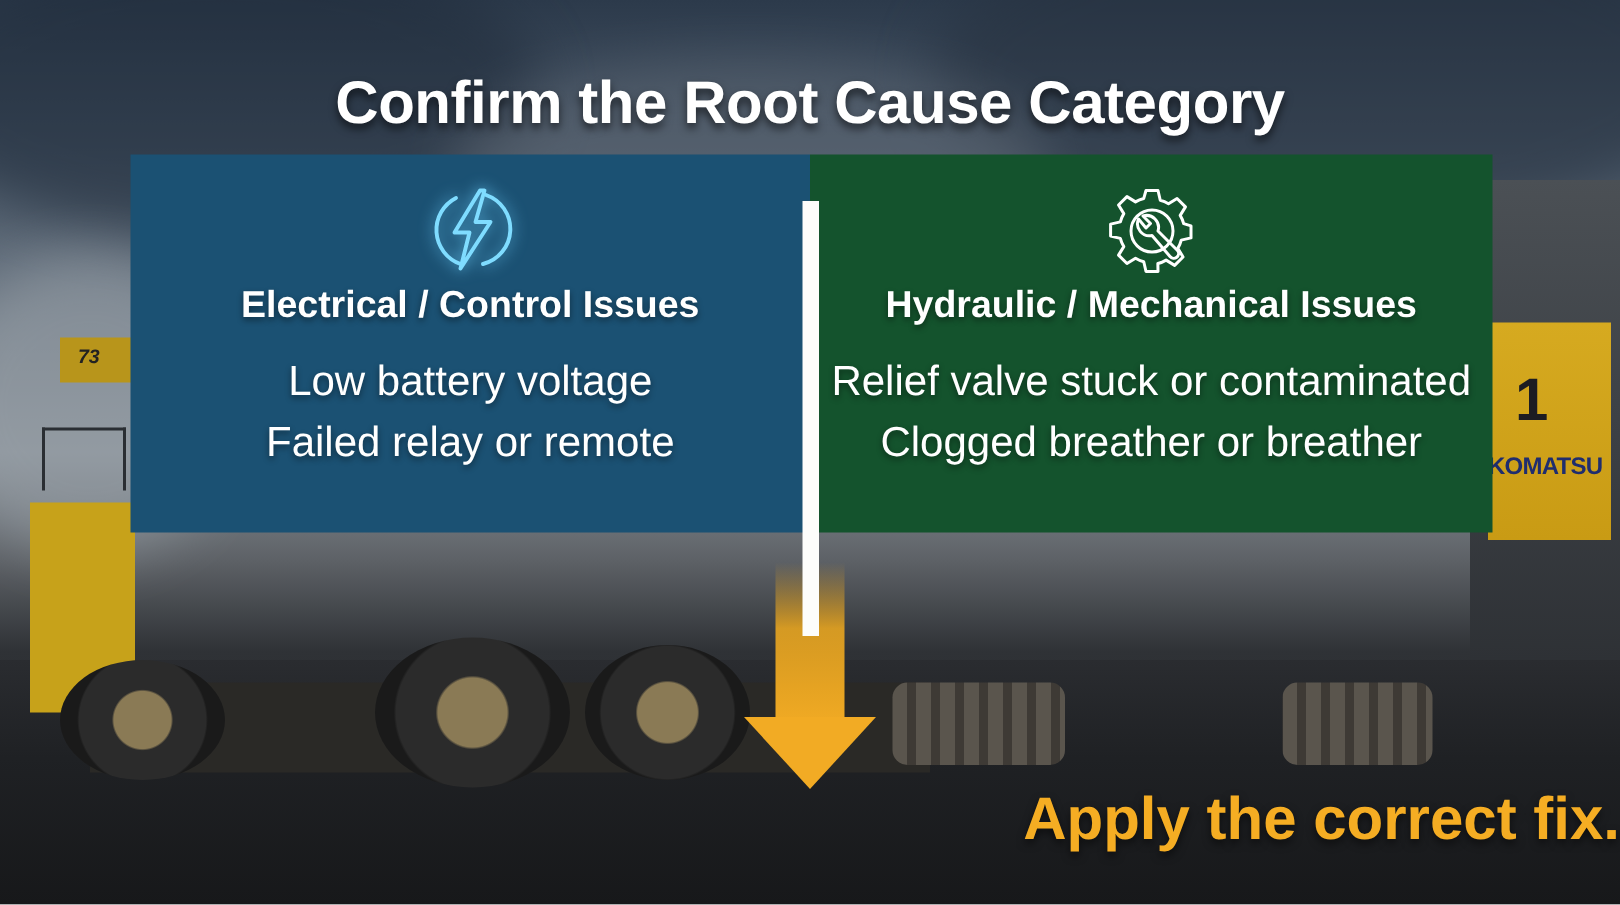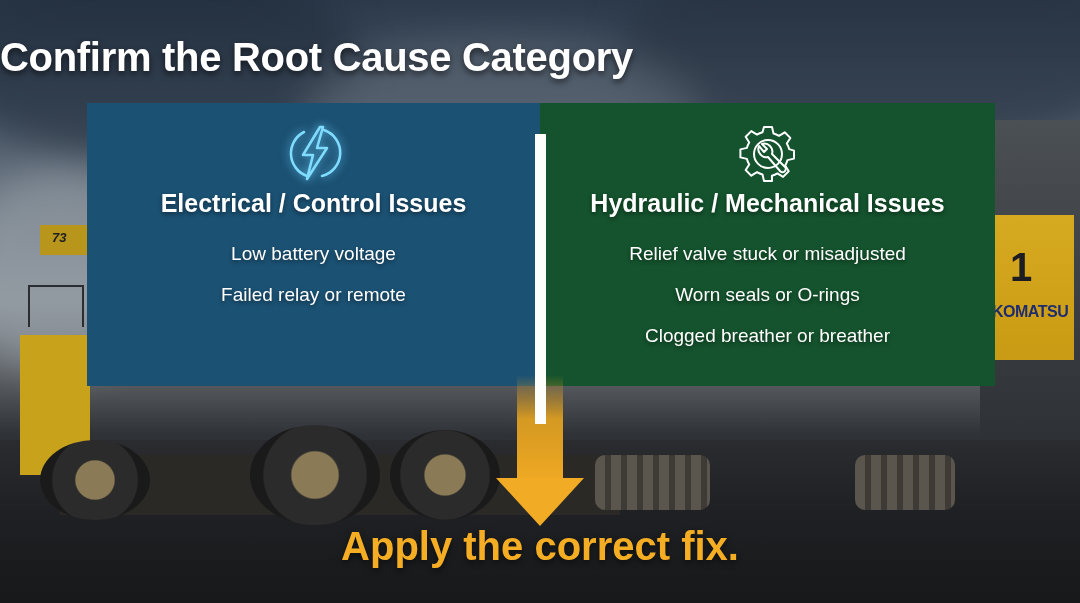--- a/index.html
+++ b/index.html
@@ -20,38 +20,38 @@
   .truck-canopy { position:absolute; left:40px; top:0; width:55px; height:30px; background:#b8951b; }
   .truck-canopy span { position:absolute; left:12px; top:5px; font-size:13px; font-weight:bold; color:#222; font-style:italic; }
   .truck-rail { position:absolute; left:28px; top:60px; width:52px; height:40px; border:2px solid #2a2e33; border-bottom:none; }
   .truck-under { position:absolute; left:60px; top:455px; width:560px; height:60px; background:#2a2926; }
   .tire { position:absolute; border-radius:50%; background: radial-gradient(circle, #8a7a55 0 28%, #2b2b2b 30% 62%, #1a1a1a 64% 100%); }
   .komatsu-bucket { position:absolute; left:992px; top:215px; width:82px; height:145px; background:linear-gradient(180deg,#d6aa20,#c99b14); }
   .komatsu-bucket .num { position:absolute; left:18px; top:30px; font-size:40px; font-weight:bold; color:#1c1c22; }
   .komatsu-bucket .brand { position:absolute; left:0; top:88px; font-size:16px; font-weight:bold; color:#1f2d6e; letter-spacing:-0.5px; }
   .track { position:absolute; top:455px; height:55px; border-radius:10px; background:repeating-linear-gradient(90deg,#5a554d 0 10px,#3e3a35 10px 16px); }
 
-  .title { position:absolute; left:0; right:0; top:8px; text-align:left; color:#fff; font-size:40px; font-weight:bold; letter-spacing:-0.3px;
+  .title { position:absolute; left:0; right:0; top:20px; text-align:center; color:#fff; font-size:40px; font-weight:bold; letter-spacing:-0.3px;
     text-shadow: 0 3px 6px rgba(0,0,0,.6); }
 
-  .panel { position:absolute; top:103px; height:283px; color:#fff; text-align:center; }
+  .panel { position:absolute; top:103px; height:252px; color:#fff; text-align:center; }
   .panel.blue { left:87px; width:453px; background:#1b5173; }
   .panel.green { left:540px; width:455px; background:#14532d; }
   .panel .icon { position:absolute; left:50%; top:18px; width:64px; height:64px; margin-left:-32px; }
   .panel h2 { position:absolute; left:0; right:0; top:86px; margin:0; font-size:25px; font-weight:bold; text-shadow:0 2px 4px rgba(0,0,0,.45); }
   .panel ul { position:absolute; left:0; right:0; top:130px; margin:0; padding:0; list-style:none; }
-  .panel li { font-size:19px; line-height:41px; height:41px; text-shadow:0 2px 4px rgba(0,0,0,.45); white-space:nowrap; }
+  .panel li { font-size:28px; line-height:41px; height:41px; text-shadow:0 2px 4px rgba(0,0,0,.45); white-space:nowrap; }
   .blue .icon svg { filter: drop-shadow(0 0 5px rgba(110,210,255,.85)); }
 
   .divider { position:absolute; left:535px; top:134px; width:11px; height:290px; background:#fdfdfb; z-index:3; }
   .arrow-shaft { position:absolute; left:517px; top:375px; width:46px; height:110px;
     background: linear-gradient(180deg, rgba(240,170,30,0) 0%, rgba(240,170,30,.85) 40%, #f2ab24 100%); z-index:2; }
   .arrow-head { position:absolute; left:496px; top:478px; width:0; height:0; border-left:44px solid transparent; border-right:44px solid transparent; border-top:48px solid #f2ab24; z-index:2; }
 
-  .cta { position:absolute; left:0; right:0; top:524px; text-align:center; color:#f5ad23; font-size:40px; font-weight:bold; text-shadow:0 3px 6px rgba(0,0,0,.55); }
+  .cta { position:absolute; left:0; right:0; top:524px; text-align:right; color:#f5ad23; font-size:40px; font-weight:bold; text-shadow:0 3px 6px rgba(0,0,0,.55); }
 </style>
 </head>
 <body>
 
 <div class="scene">
   <div class="sky-cloud" style="left:-60px;top:-40px;width:420px;height:200px;background:#1f2b3a;"></div>
   <div class="sky-cloud" style="left:620px;top:-60px;width:520px;height:220px;background:#26313f;"></div>
   <div class="sky-cloud" style="left:300px;top:40px;width:400px;height:140px;background:#5d6773;"></div>
   <div class="sky-cloud" style="left:-40px;top:170px;width:200px;height:200px;background:#9aa2a9;"></div>
   <div class="rock-pile"></div>
@@ -97,22 +97,21 @@
 <section class="panel green">
   <div class="icon">
     <svg width="64" height="64" viewBox="0 0 64 64" fill="none" stroke="#ffffff" stroke-width="2" stroke-linejoin="round" stroke-linecap="round">
       <path d="M28 6 h8 l1.5 6.5 a20 20 0 0 1 5.5 2.3 l5.7 -3.5 5.6 5.6 -3.5 5.7 a20 20 0 0 1 2.3 5.5 L58 29.6 v8 l-6.5 1.5 a20 20 0 0 1 -2.3 5.5 l3.5 5.7 -5.6 5.6 -5.7 -3.5 a20 20 0 0 1 -5.5 2.3 L36 60 h-8 l-1.5 -6.5 a20 20 0 0 1 -5.5 -2.3 l-5.7 3.5 -5.6 -5.6 3.5 -5.7 a20 20 0 0 1 -2.3 -5.5 L4.4 36.4 v-8 l6.5 -1.5 a20 20 0 0 1 2.3 -5.5 l-3.5 -5.7 5.6 -5.6 5.7 3.5 a20 20 0 0 1 5.5 -2.3 Z"></path>
       <circle cx="32" cy="33" r="14"></circle>
       <path d="M23 25 a8 8 0 0 0 9 11 l12 14 a3 3 0 0 0 5 -4 l-13 -13 a8 8 0 0 0 -10 -10 l5 5 -3 3 z"></path>
     </svg>
   </div>
   <h2>Hydraulic / Mechanical Issues</h2>
   <ul>
-    <li>Relief valve stuck or misadjusted</li>
-    <li>Worn seals or O-rings</li>
+    <li>Relief valve stuck or contaminated</li>
     <li>Clogged breather or breather</li>
   </ul>
 </section>
 
 <div class="divider"></div>
 <div class="arrow-shaft"></div>
 <div class="arrow-head"></div>
 
 <div class="cta">Apply the correct fix.</div>
 

